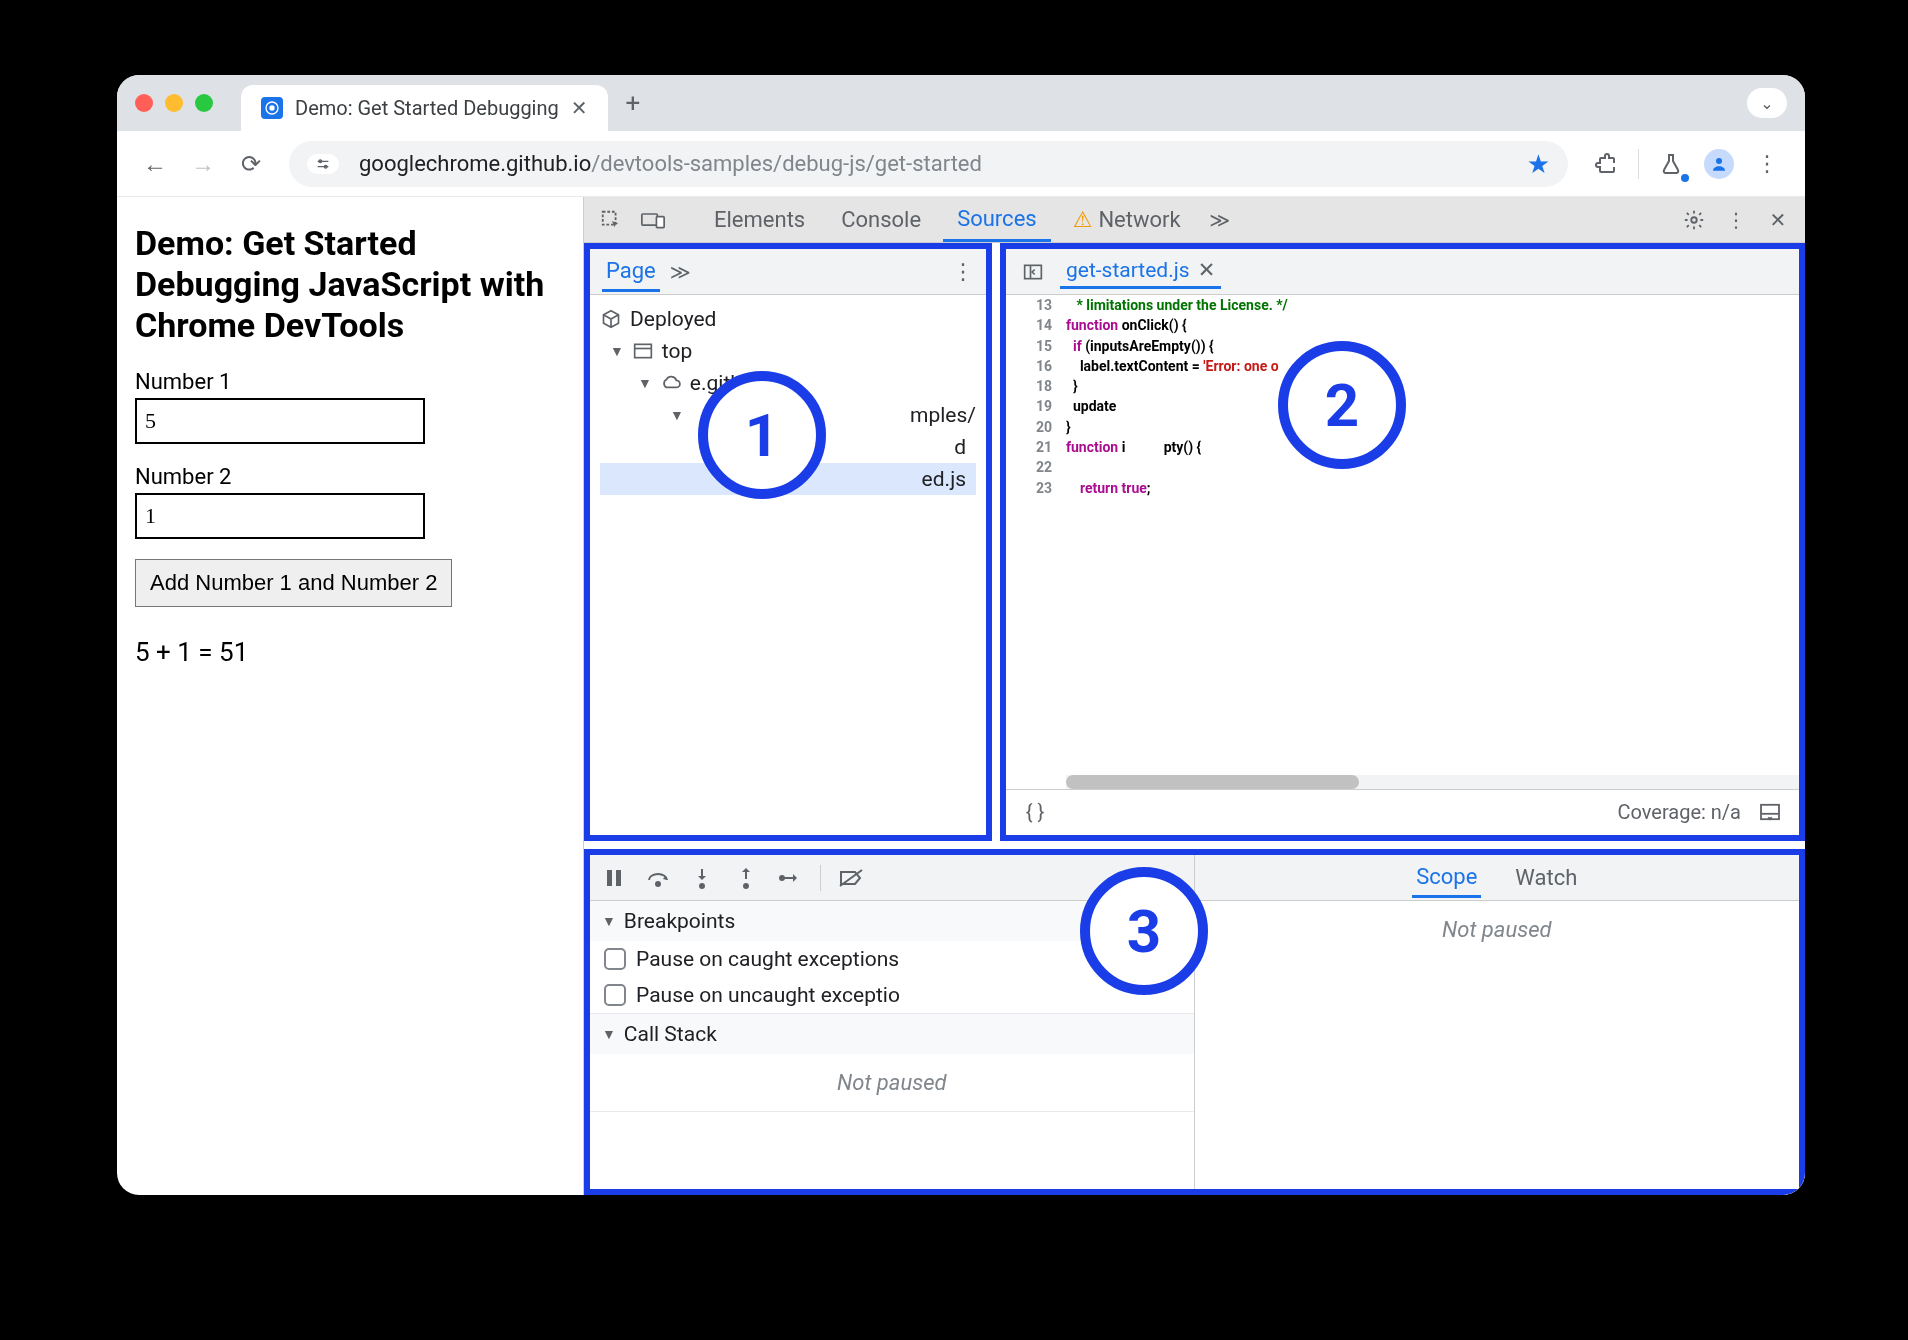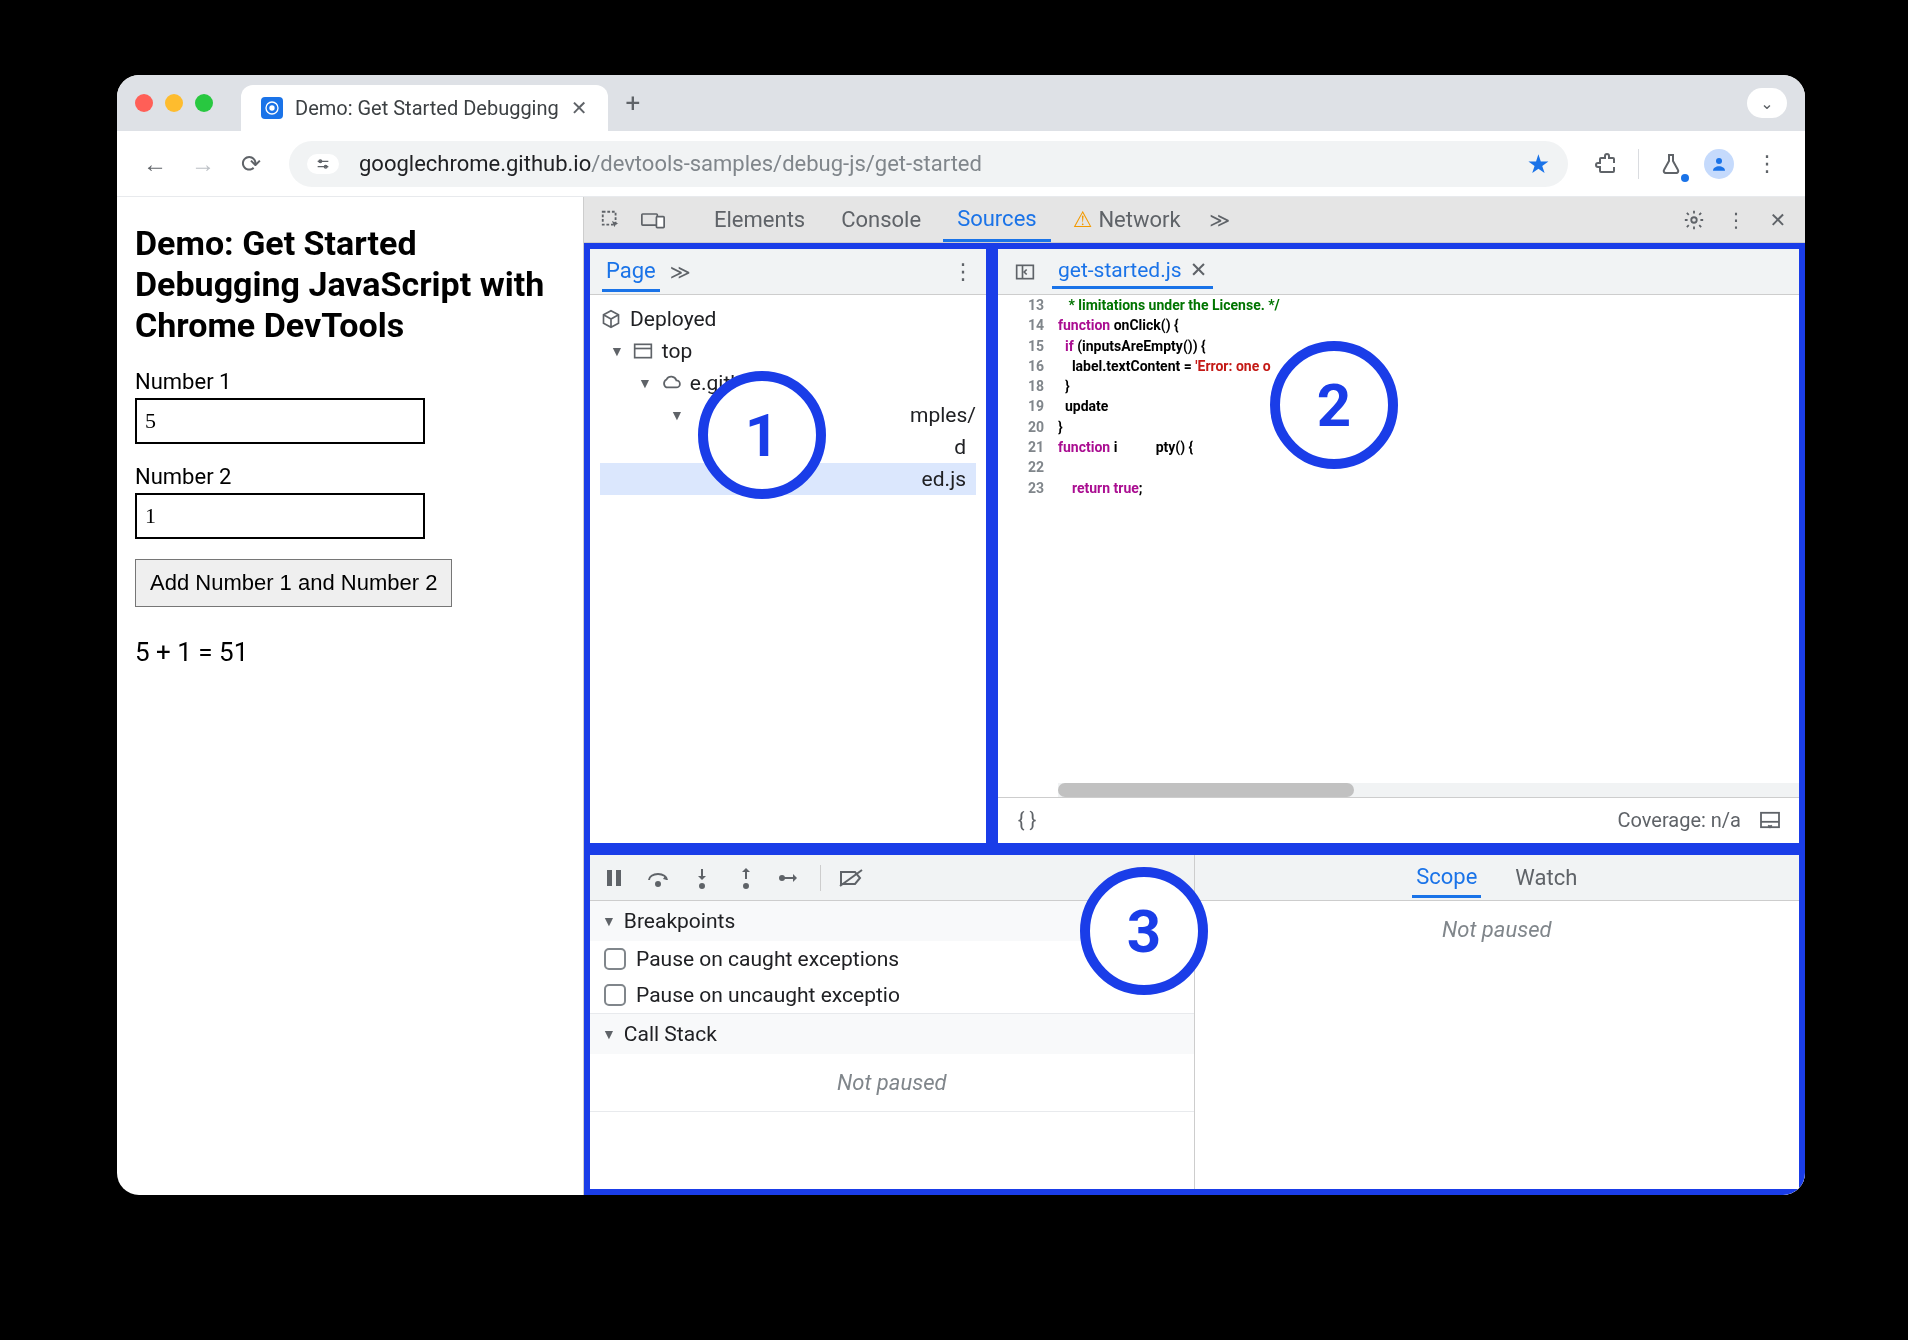--- a/index.html
+++ b/index.html
@@ -34,21 +34,21 @@
 .page label{display:block;font-size:22px;color:#000;margin-bottom:4px;}
 .page input[type=text]{width:290px;height:46px;border:2px solid #000;font-size:22px;padding:0 8px;margin-bottom:20px;font-family:inherit;}
 .page button{padding:10px 14px;font-size:22px;border:1px solid #767676;background:#efefef;cursor:pointer;font-family:Arial,sans-serif;}
 .result{font-size:26px;margin-top:30px;}
 .devtools{flex:1;display:flex;flex-direction:column;border-left:1px solid #cdcdcd;}
 .dt-top{height:46px;background:#e5e5e5;border-bottom:1px solid #cdcdcd;display:flex;align-items:center;padding:0 10px;gap:8px;}
 .dt-toptab{font-size:22px;color:#5f6368;padding:8px 14px;cursor:pointer;white-space:nowrap;}
 .dt-toptab.active{color:#1a73e8;border-bottom:3px solid #1a73e8;}
 .dt-toptab.warn::before{content:"⚠";color:#f29900;margin-right:6px;}
 .dt-icon{width:34px;height:34px;display:flex;align-items:center;justify-content:center;color:#5f6368;font-size:20px;cursor:pointer;}
-.dt-body{flex:1;position:relative;display:grid;grid-template-columns:408px 1fr;grid-template-rows:1fr 346px;gap:0;border-radius:20px;}
+.dt-body{flex:1;position:relative;display:grid;grid-template-columns:408px 1fr;grid-template-rows:1fr 346px;gap:8px;border-radius:20px;}
 .pane{border:6px solid #1a3de8;position:relative;overflow:hidden;background:#fff;}
 .pane.p1{grid-column:1;grid-row:1;}
 .pane.p2{grid-column:2;grid-row:1;}
 .pane.p3{grid-column:1/3;grid-row:2;display:flex;}
 .panehead{height:46px;background:#f1f3f4;border-bottom:1px solid #cdcdcd;display:flex;align-items:center;padding:0 12px;gap:10px;}
 .panetab{font-size:22px;color:#1a73e8;padding:6px 4px;border-bottom:3px solid #1a73e8;cursor:pointer;}
 .panemore{font-size:20px;color:#5f6368;cursor:pointer;}
 .paneoverflow{margin-left:auto;font-size:22px;color:#5f6368;cursor:pointer;}
 .tree{padding:8px 10px;font-size:21px;color:#202124;}
 .treerow{display:flex;align-items:center;gap:8px;padding:4px 0;white-space:nowrap;}

